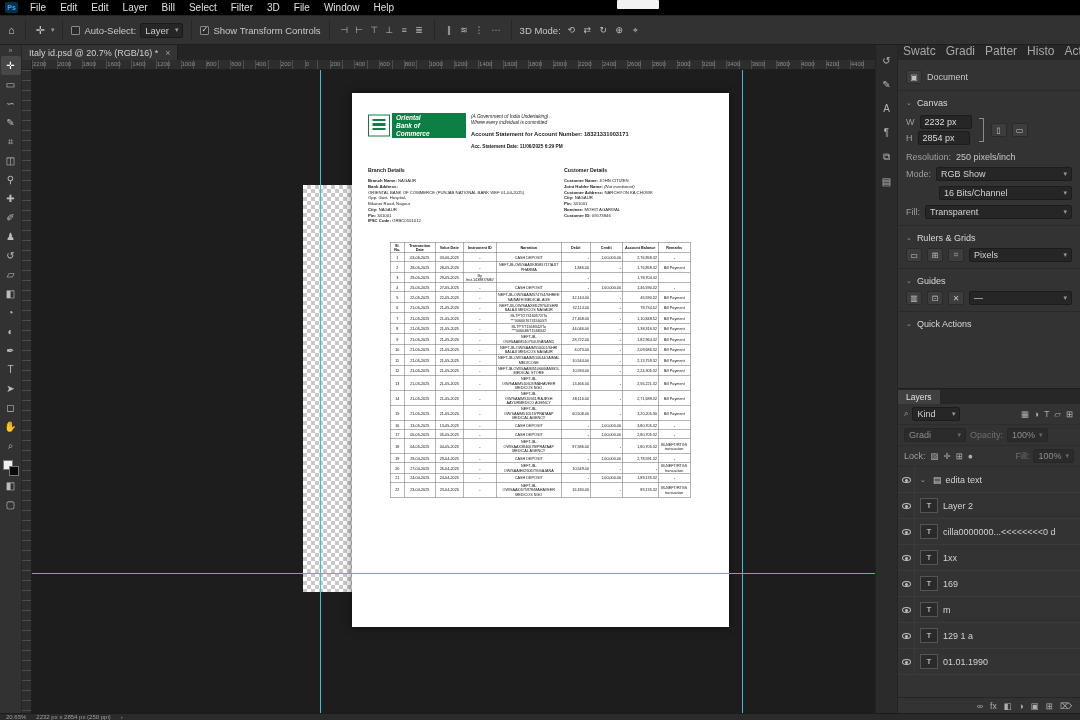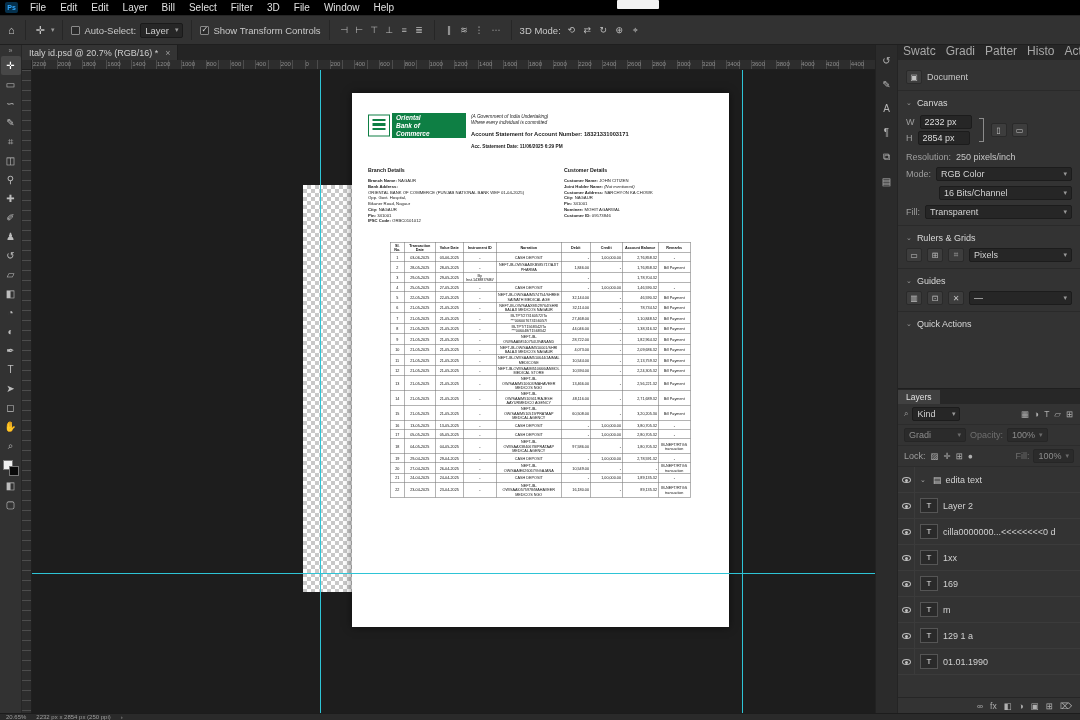--- a/index.html
+++ b/index.html
@@ -598,21 +598,21 @@
       <span class="tbtn">▯</span>
       <span class="tbtn">▭</span>
     </div>
     <div class="prow">
       <span class="plabel">Resolution:</span>
       <span>250 pixels/inch</span>
     </div>
     <div class="prow">
       <span class="plabel">Mode:</span>
       <span class="pdd">
-        <span>RGB Color</span>
+        <span>RGB Show</span>
         <span class="caret">▾</span>
       </span>
     </div>
     <div class="prow" style="padding-left:33px">
       <span class="pdd">
         <span>16 Bits/Channel</span>
         <span class="caret">▾</span>
       </span>
     </div>
     <div class="prow">

